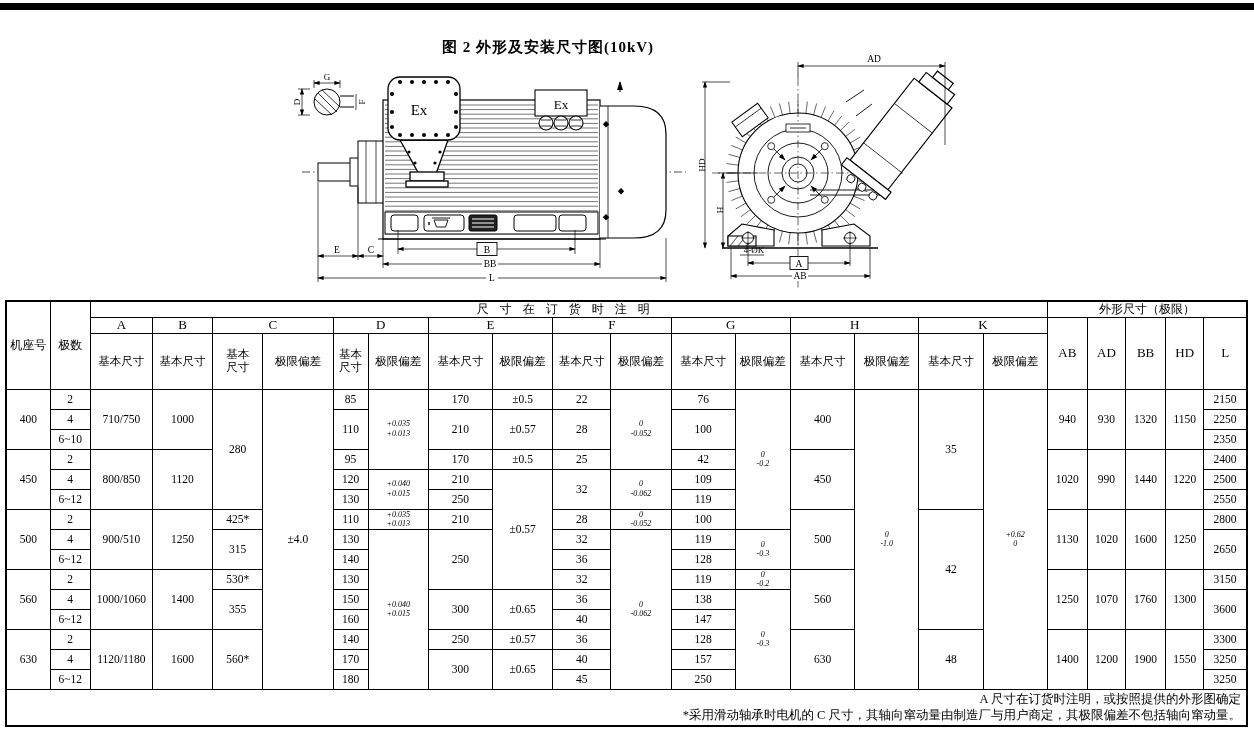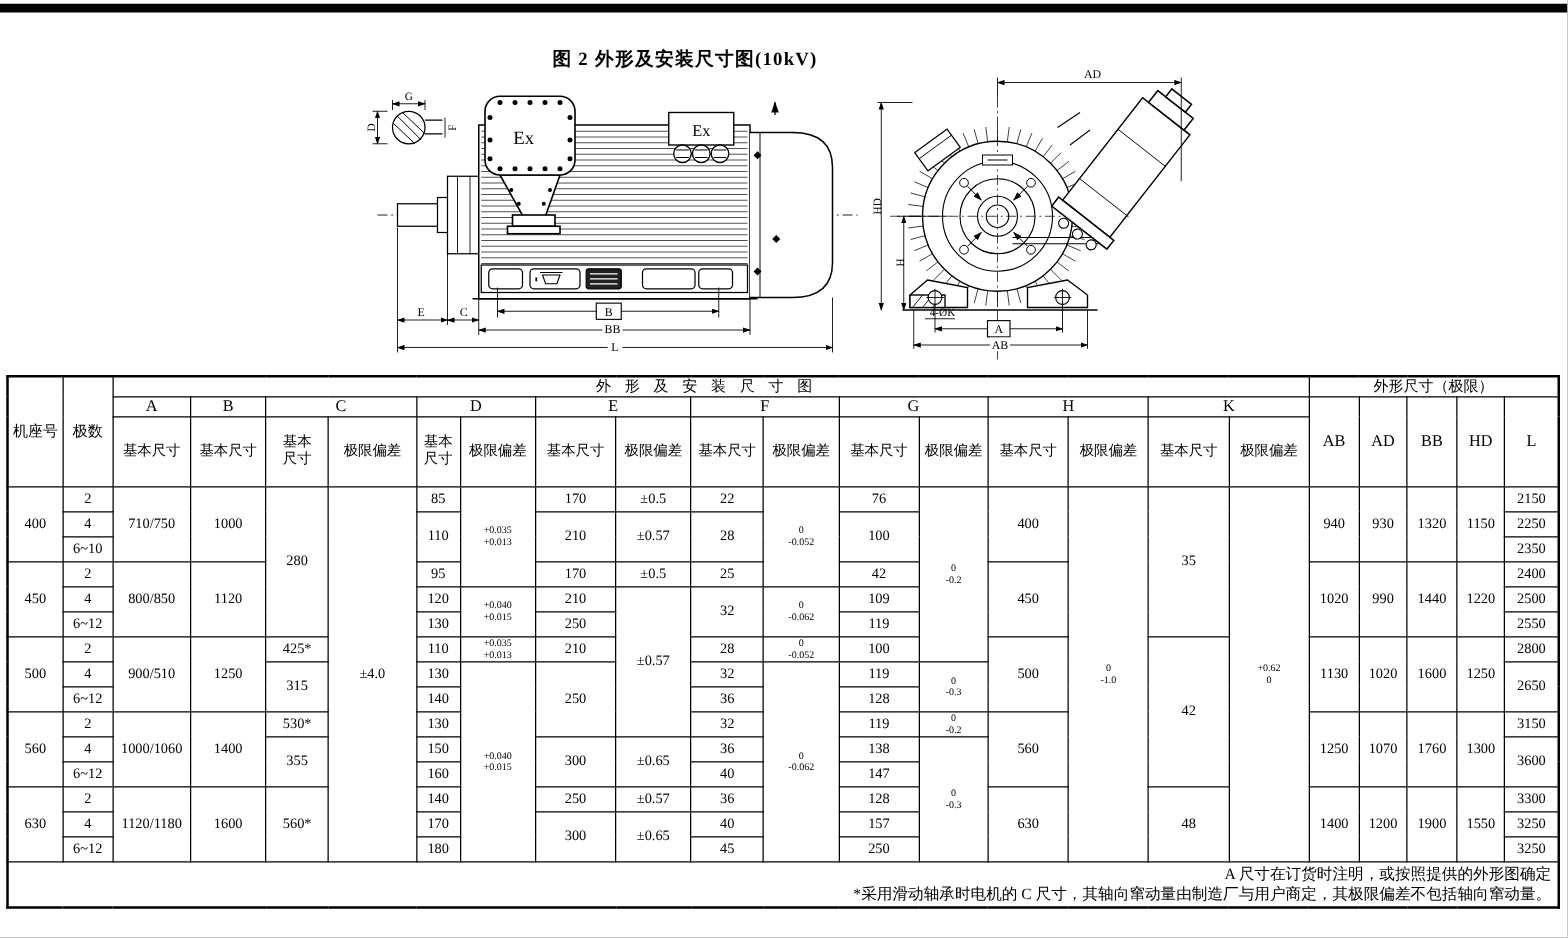--- a/index.html
+++ b/index.html
@@ -18,21 +18,21 @@
   .dt td,.dt th{border:1px solid #000;text-align:center;vertical-align:middle;
                 padding:0;font-weight:normal;white-space:pre-line;
                 font-size:11.5px;line-height:1.12;overflow:hidden;}
   .dt thead th{font-size:12px;}
   .dt tr.h1{height:16px;}
   .dt tr.h2{height:16px;}
   .dt tr.h2 th{font-size:13px;}
   .dt tr.h3{height:56px;}
   .dt tr.h3 th{font-size:11.5px;}
   .dt tbody tr{height:20px;}
-  .dt td.tol{font-size:8px;line-height:1.2;}
+  .dt td.tol{font-size:8px;line-height:1.2;font-style:italic;}
   .dt td.footnote{text-align:right;font-size:12.5px;line-height:1.32;padding:1px 5px;height:auto;}
   .spread{letter-spacing:11px;}
 </style>
 </head>
 <body>
 
 <div class="page">
   <div class="toprule"></div>
 
   <div class="fig-title">图 2 外形及安装尺寸图(10kV)</div>
@@ -386,21 +386,21 @@
         <col style="width:40px">
         <col style="width:38px">
       <col style="width:40px">
         <col style="width:38px">
         <col style="width:43px">
     </colgroup>
     <thead>
       <tr class="h1">
         <th rowspan="3">机座号</th>
         <th rowspan="3">极数</th>
-        <th colspan="16" class="spread">外形及安装尺寸图</th>
+        <th colspan="16" class="spread">尺寸在订货时注明</th>
         <th colspan="5">外形尺寸（极限）</th>
       </tr>
       <tr class="h2">
         <th>A</th>
         <th>B</th>
         <th colspan="2">C</th>
         <th colspan="2">D</th>
         <th colspan="2">E</th>
         <th colspan="2">F</th>
         <th colspan="2">G</th>

